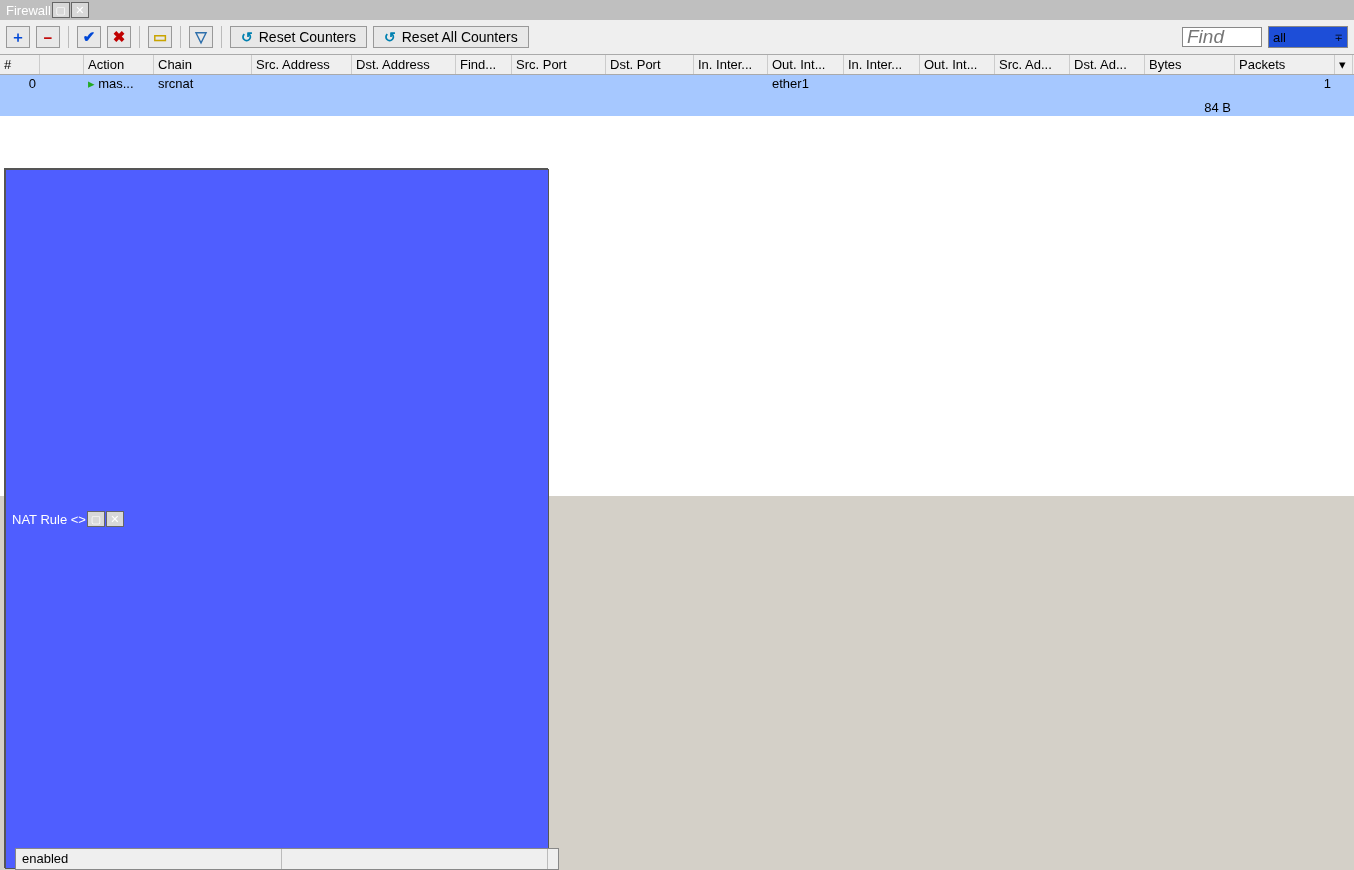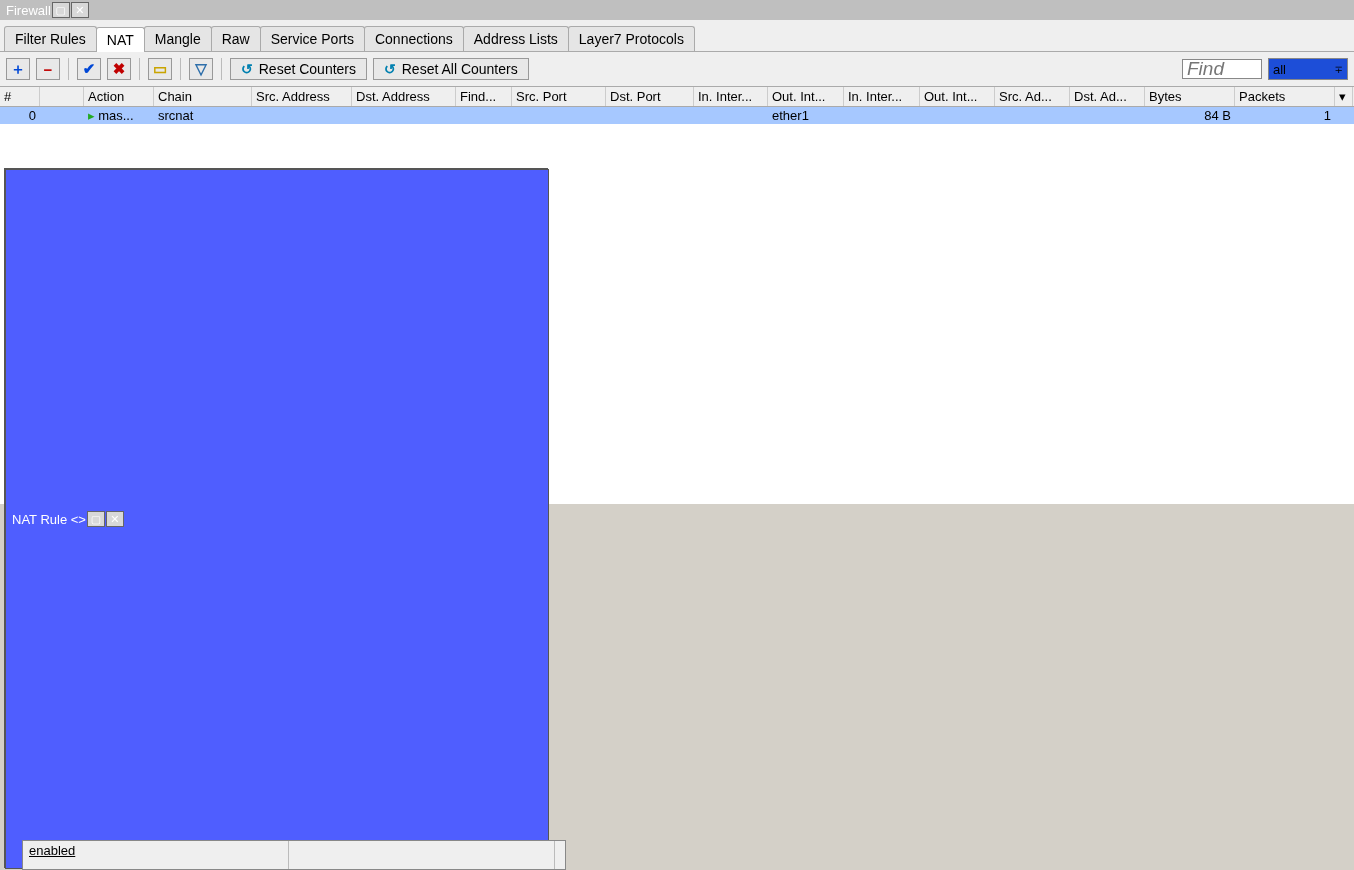--- a/index.html
+++ b/index.html
@@ -116,50 +116,39 @@
   
   .dialog {
     left: 4px; top: 168px; width: 544px; height: 700px;
     background: #efefef;
     border:1px solid #555;
   }
   .dlg-body { display:flex; height:calc(100% - 20px);}
   .dlg-left { flex:1; padding:6px 6px 6px 6px; display:flex; flex-direction:column;}
   .dlg-right { width:166px; padding:8px 8px 8px 4px;}
   .statusbar {
-    position:absolute; left:22px; bottom:0; width:544px; height:30px;
+    position:absolute; left:15px; bottom:0; width:544px; height:22px;
     border:1px solid #888; background:#efefef;
     display:flex;
-    text-decoration:underline;
   }
   .statusbar > div { padding:2px 6px; border-right:1px solid #bbb; width:266px;}
   .reset-icon { color:#0080b0; font-weight:bold;}
 </style>
 </head>
 <body>
 
 <div class="win main">
   <div class="titlebar">
     <span>Firewall</span>
     <div class="tb-btns">
       <div class="tb-btn">▢</div>
       <div class="tb-btn">✕</div>
     </div>
   </div>
 
-  <div class="tabs">
-    <div class="tab">Filter Rules</div>
-    <div class="tab active">NAT</div>
-    <div class="tab">Mangle</div>
-    <div class="tab">Raw</div>
-    <div class="tab">Service Ports</div>
-    <div class="tab">Connections</div>
-    <div class="tab">Address Lists</div>
-    <div class="tab">Layer7 Protocols</div>
-  </div>
 
   <div class="toolbar">
     <div class="ibtn" style="color:#0047d6">＋</div>
     <div class="ibtn" style="color:#c00000">−</div>
     <div class="vsep"></div>
     <div class="ibtn" style="color:#0047d6">✔</div>
     <div class="ibtn" style="color:#c00000">✖</div>
     <div class="vsep"></div>
     <div class="ibtn" style="color:#c9a400">▭</div>
     <div class="vsep"></div>
@@ -210,21 +199,21 @@
     <div></div>
     <div></div>
     <div></div>
     <div></div>
     <div></div>
     <div>ether1</div>
     <div></div>
     <div></div>
     <div></div>
     <div></div>
-    <div style="text-align:right;">84 B</div>
+    <div style="text-align:right;margin-top:24px;">84 B</div>
     <div style="text-align:right;">1</div>
     <div></div>
   </div>
   <div class="table-body-blank"></div>
 </div>
 
 <div class="win dialog">
   <div class="titlebar dialog">
     <span>NAT Rule &lt;&gt;</span>
     <div class="tb-btns">

